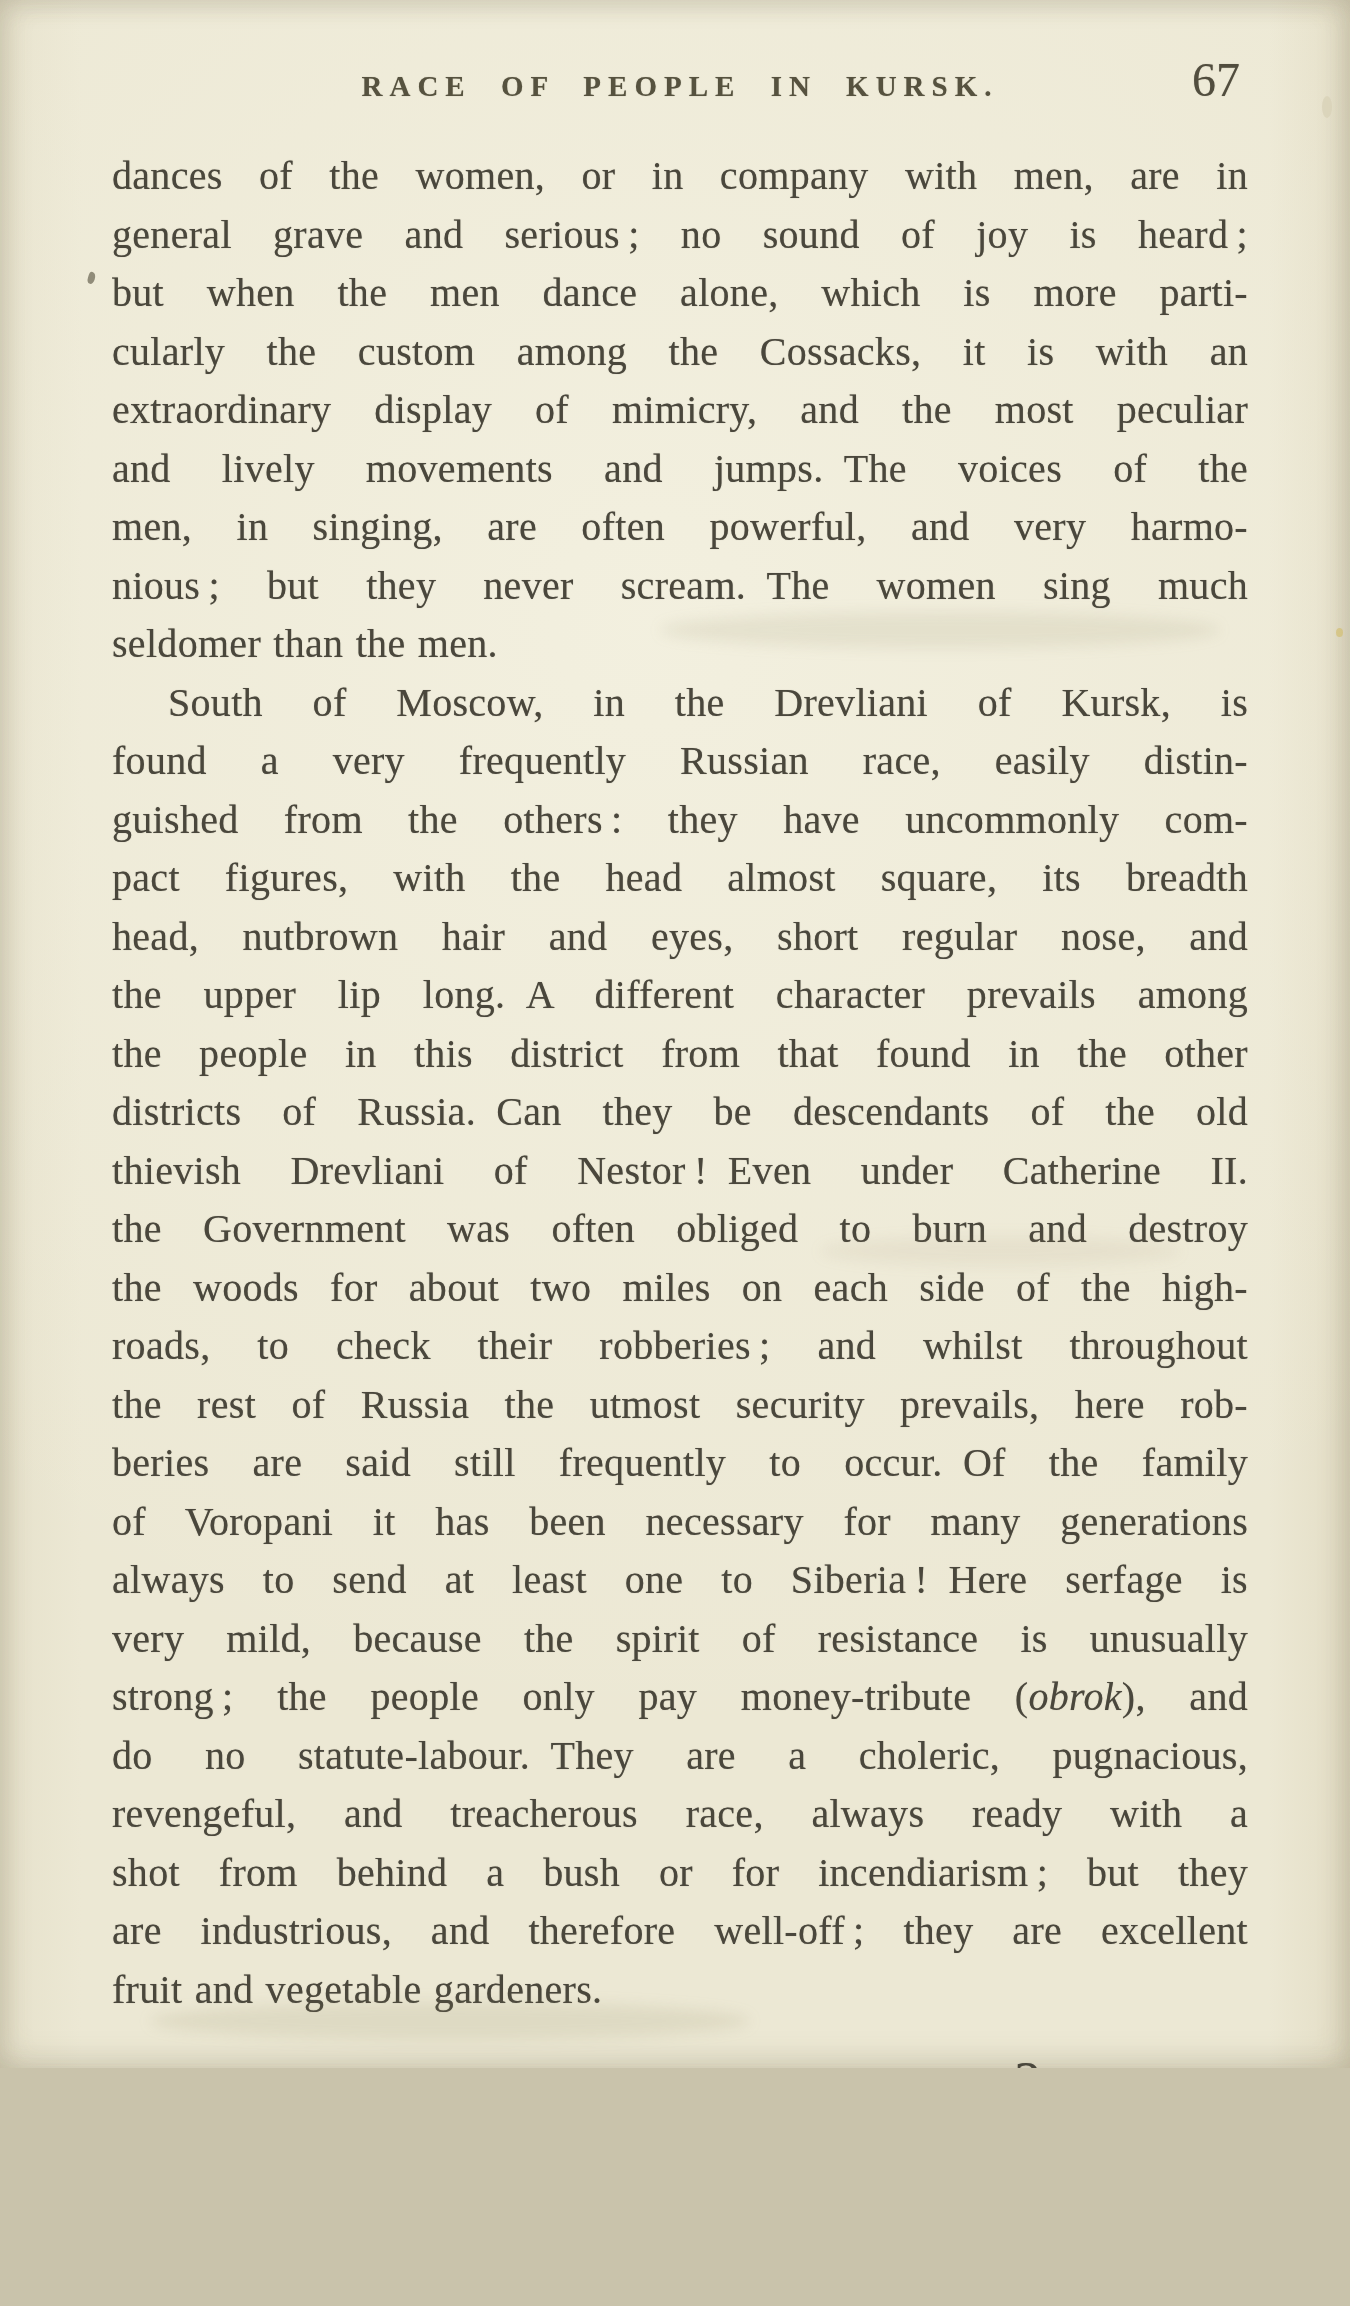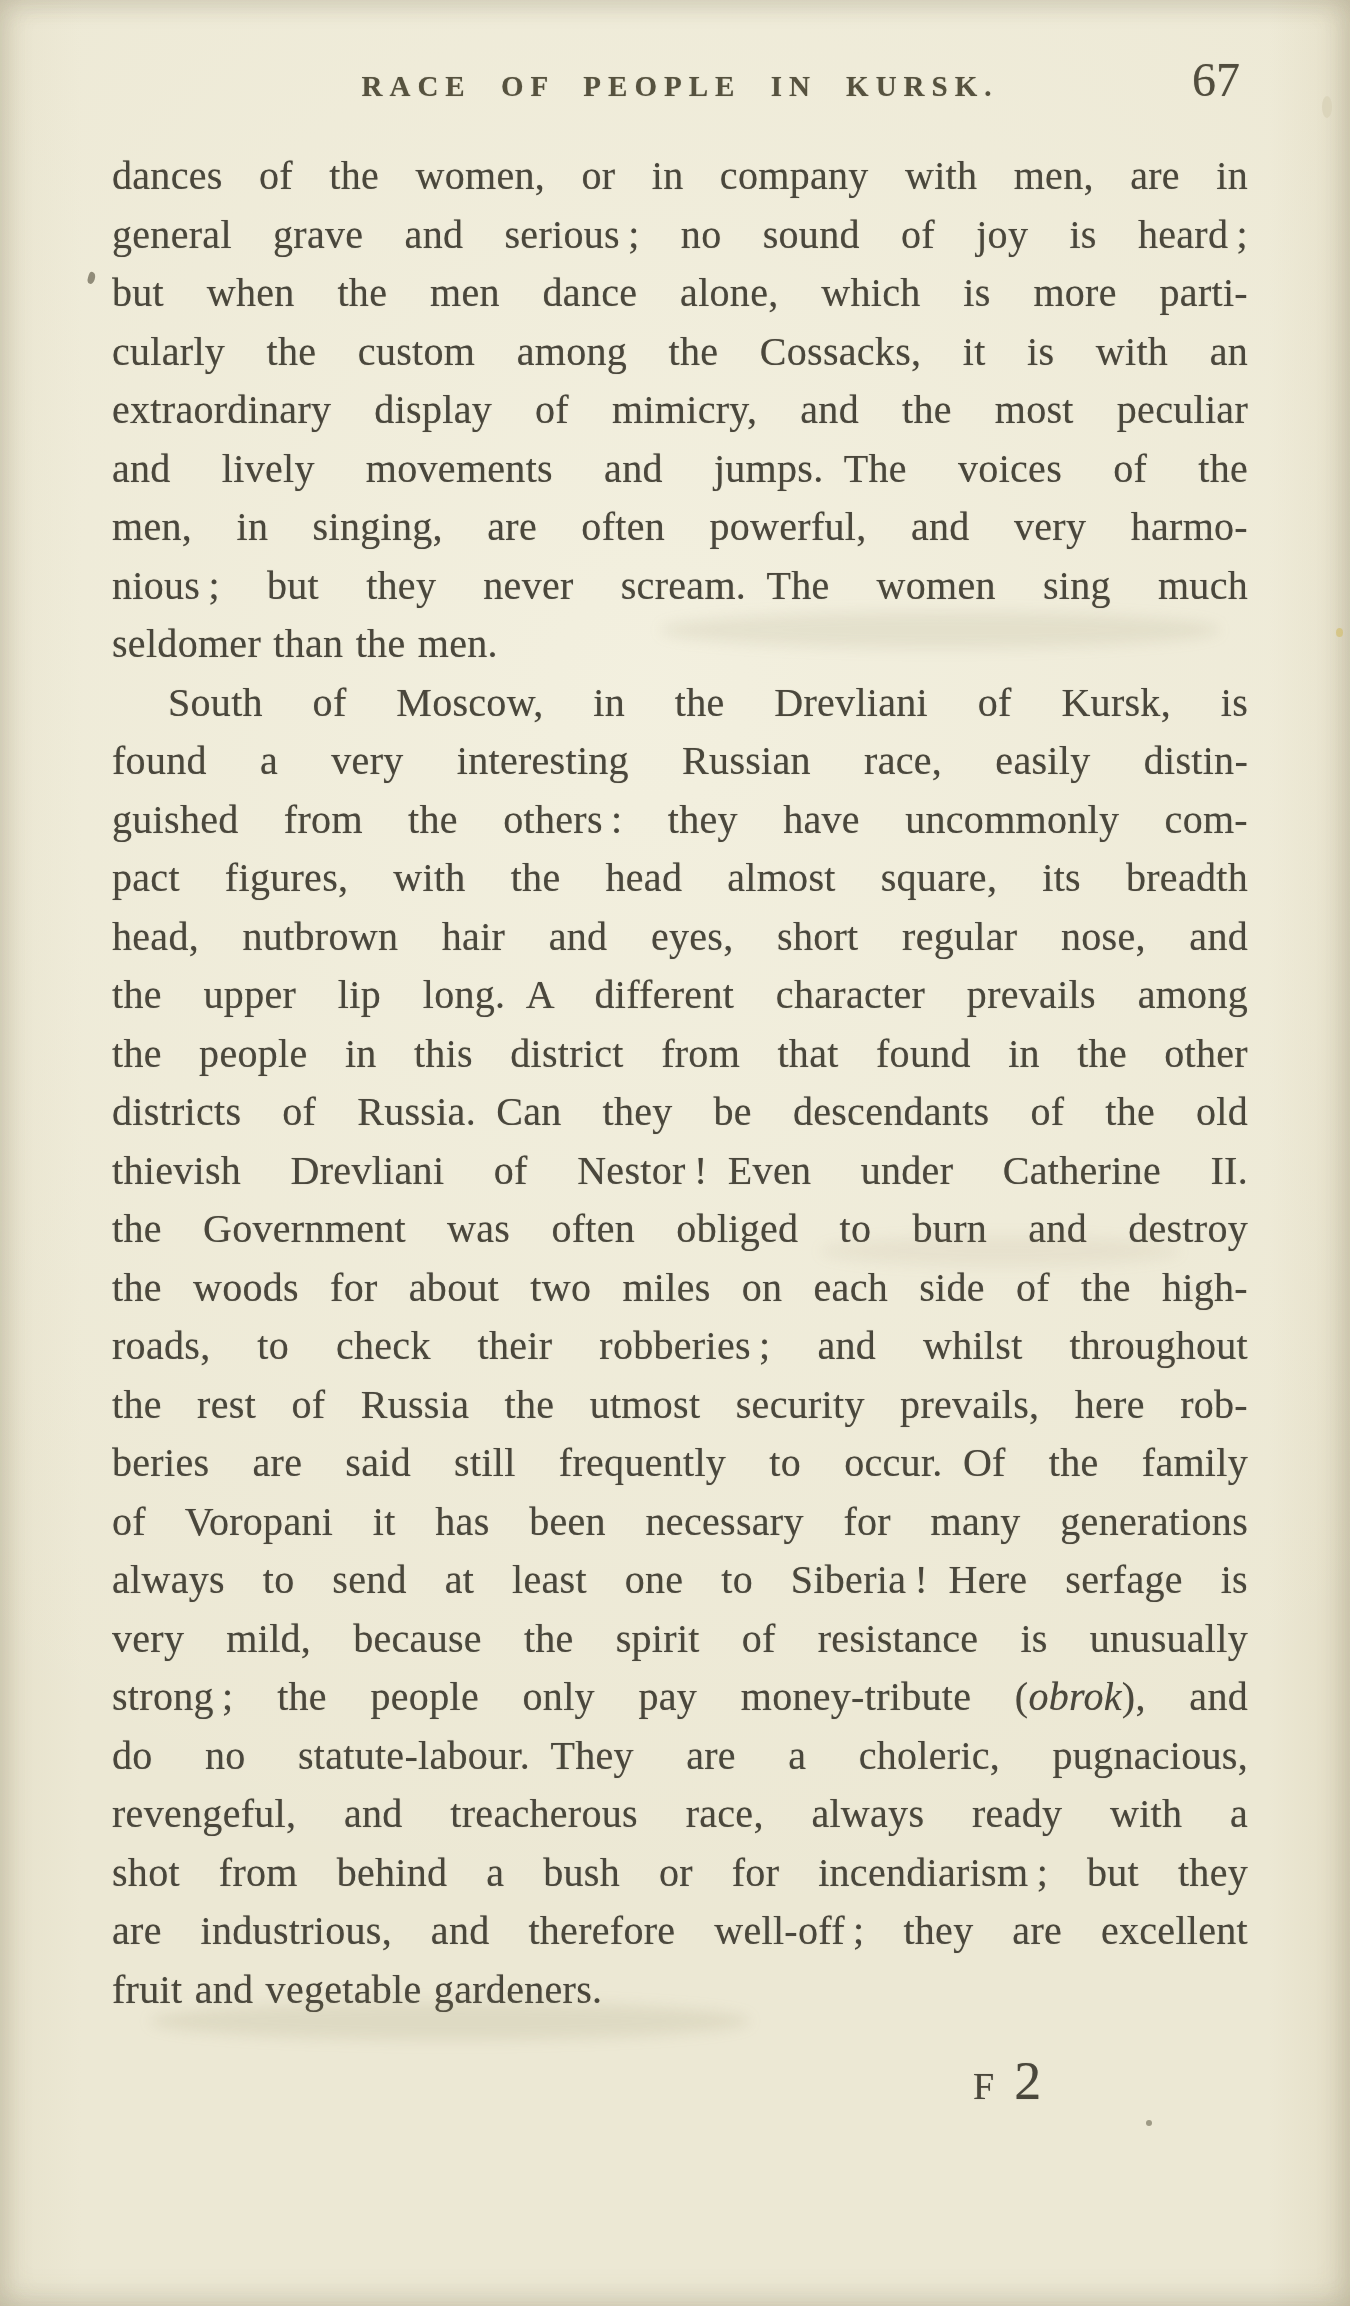--- a/index.html
+++ b/index.html
@@ -3,21 +3,21 @@
 <meta charset="utf-8">
 <style>
   html, body {
     margin: 0;
     padding: 0;
     background: #c9c3ab;
   }
   .page {
     position: relative;
     width: 1350px;
-    height: 2306px;
+    height: 2068px;
     overflow: hidden;
     background:
       radial-gradient(ellipse 130% 90% at 48% 30%, rgba(248,246,232,0.55) 0%, rgba(248,246,232,0.0) 60%),
       linear-gradient(90deg, #e6e1cb 0%, #ece8d4 6%, #ece8d4 94%, #e3ddc5 100%),
       #ebe7d2;
     box-shadow:
       inset 10px 0 26px rgba(110, 100, 70, 0.10),
       inset -10px 0 26px rgba(110, 100, 70, 0.12),
       inset 0 10px 24px rgba(110, 100, 70, 0.07),
       inset 0 -12px 30px rgba(110, 100, 70, 0.09);
@@ -139,21 +139,21 @@
       <div class="line">dances of the women, or in company with men, are in</div>
       <div class="line">general grave and serious ; no sound of joy is heard ;</div>
       <div class="line">but when the men dance alone, which is more parti-</div>
       <div class="line">cularly the custom among the Cossacks, it is with an</div>
       <div class="line">extraordinary display of mimicry, and the most peculiar</div>
       <div class="line">and lively movements and jumps. The voices of the</div>
       <div class="line">men, in singing, are often powerful, and very harmo-</div>
       <div class="line">nious ; but they never scream. The women sing much</div>
       <div class="line last">seldomer than the men.</div>
       <div class="line indent">South of Moscow, in the Drevliani of Kursk, is</div>
-      <div class="line">found a very interesting Russian race, easily distin-</div>
+      <div class="line">found a very frequently Russian race, easily distin-</div>
       <div class="line">guished from the others : they have uncommonly com-</div>
       <div class="line">pact figures, with the head almost square, its breadth</div>
       <div class="line">head, nutbrown hair and eyes, short regular nose, and</div>
       <div class="line">the upper lip long. A different character prevails among</div>
       <div class="line">the people in this district from that found in the other</div>
       <div class="line">districts of Russia. Can they be descendants of the old</div>
       <div class="line">thievish Drevliani of Nestor ! Even under Catherine II.</div>
       <div class="line">the Government was often obliged to burn and destroy</div>
       <div class="line">the woods for about two miles on each side of the high-</div>
       <div class="line">roads, to check their robberies ; and whilst throughout</div>

